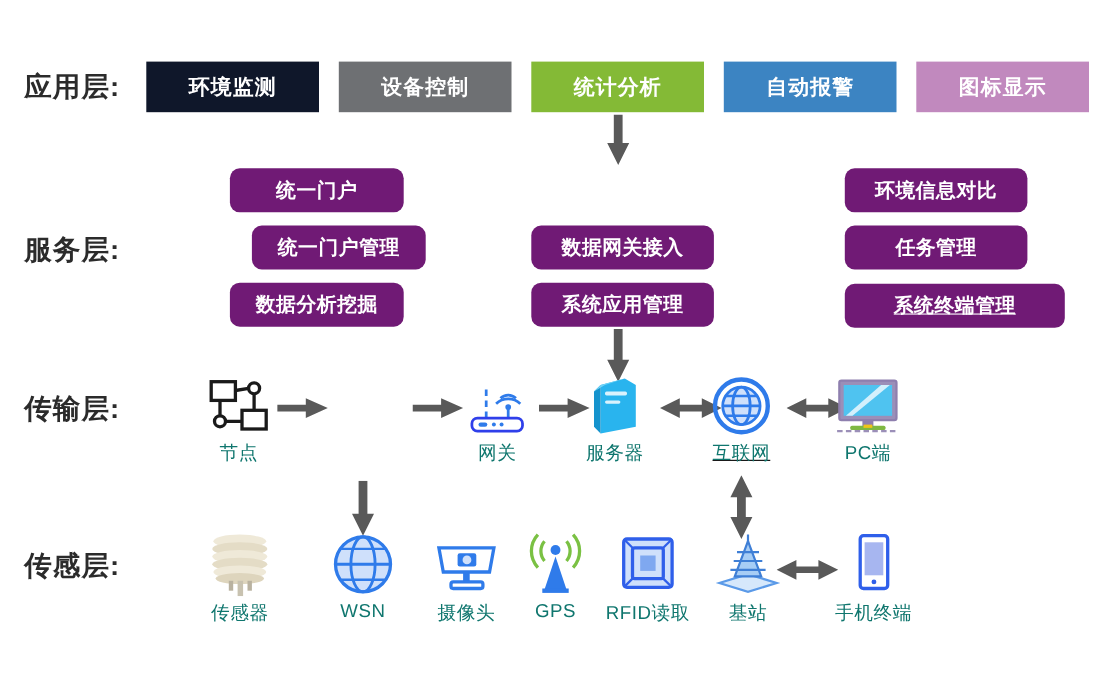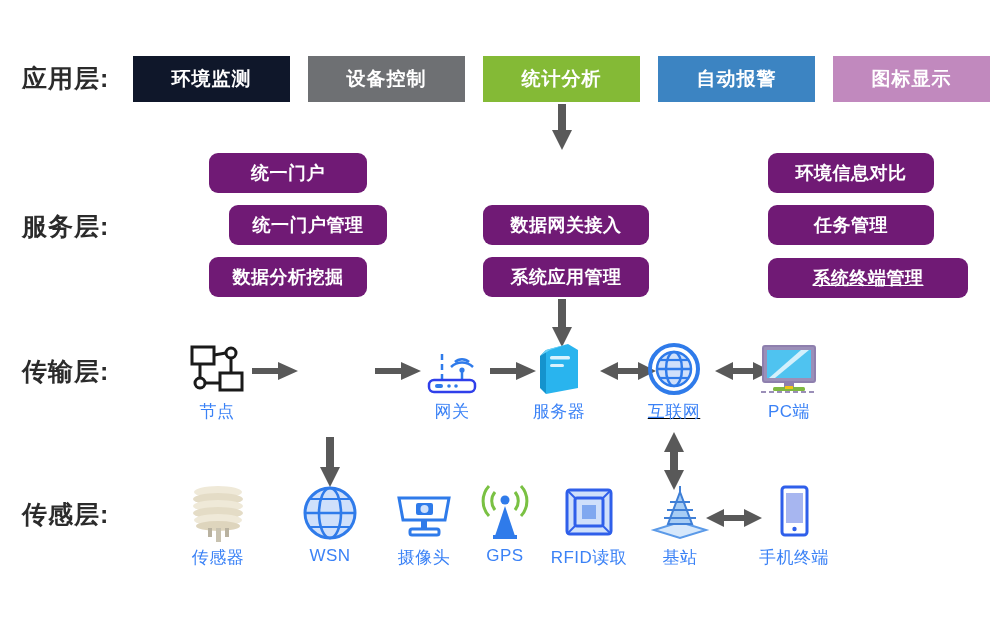--- a/index.html
+++ b/index.html
@@ -44,21 +44,21 @@
     font-size: 18px;
     font-weight: bold;
     letter-spacing: 0.5px;
     white-space: nowrap;
   }
 
   
   .node { position: absolute; text-align: center; }
   .node .cap {
     font-size: 17px;
-    color: #3b82f6;
+    color: #0f766e;
     white-space: nowrap;
     margin-top: 4px;
     letter-spacing: 0.5px;
   }
   .node .glyph {
     height: 58px;
     display: flex; align-items: flex-end; justify-content: center;
   }
 
   

